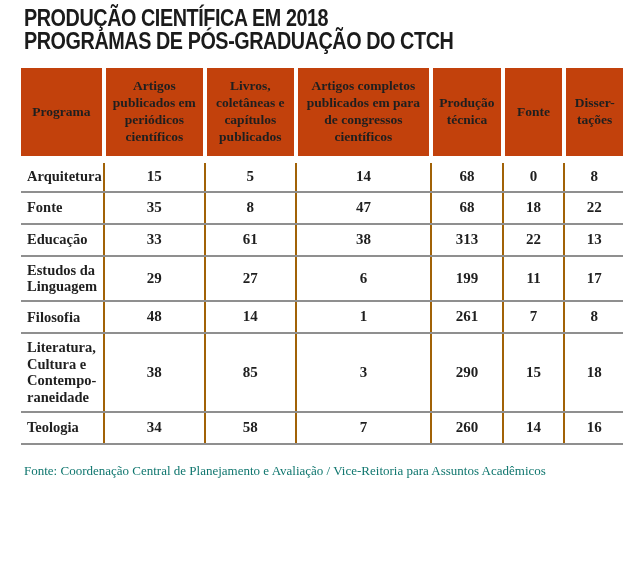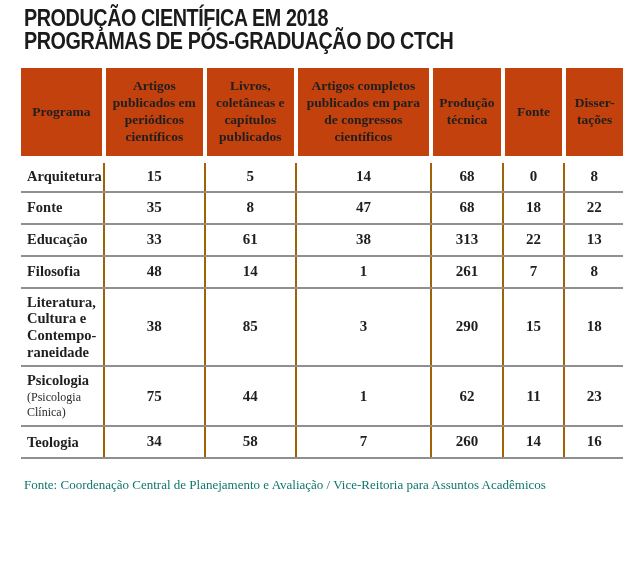--- a/index.html
+++ b/index.html
@@ -135,49 +135,46 @@
       </tr>
       <tr class="data-row r1">
         <td class="prog">Educação</td>
         <td>33</td>
         <td>61</td>
         <td>38</td>
         <td>313</td>
         <td>22</td>
         <td>13</td>
       </tr>
+      <tr class="data-row r2">
+        <td class="prog">Estudos da Linguagem</td>
+        <td>29</td>
+        <td>27</td>
+        <td>6</td>
+        <td>199</td>
+        <td>11</td>
+        <td>17</td>
+      </tr>
       <tr class="data-row r1">
         <td class="prog">Filosofia</td>
         <td>48</td>
         <td>14</td>
         <td>1</td>
         <td>261</td>
         <td>7</td>
         <td>8</td>
       </tr>
       <tr class="data-row r4">
         <td class="prog">Literatura, Cultura e Contempo-raneidade</td>
         <td>38</td>
         <td>85</td>
         <td>3</td>
         <td>290</td>
         <td>15</td>
         <td>18</td>
-      </tr>
-      <tr class="data-row r3">
-        <td class="prog">
-          <span>Psicologia</span>
-          <span class="prog-sub">(Psicologia Clínica)</span>
-        </td>
-        <td>75</td>
-        <td>44</td>
-        <td>1</td>
-        <td>62</td>
-        <td>11</td>
-        <td>23</td>
       </tr>
       <tr class="data-row r1">
         <td class="prog">Teologia</td>
         <td>34</td>
         <td>58</td>
         <td>7</td>
         <td>260</td>
         <td>14</td>
         <td>16</td>
       </tr>

